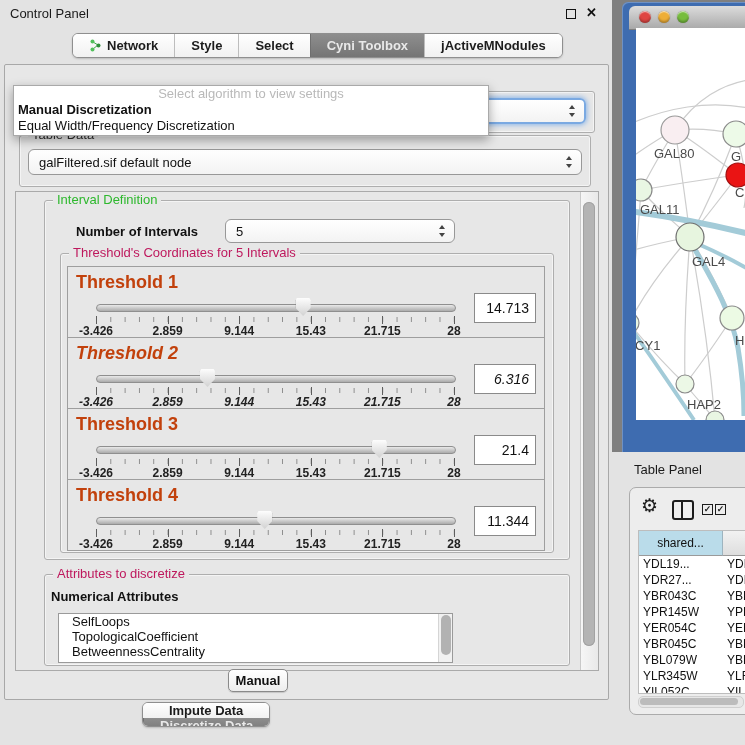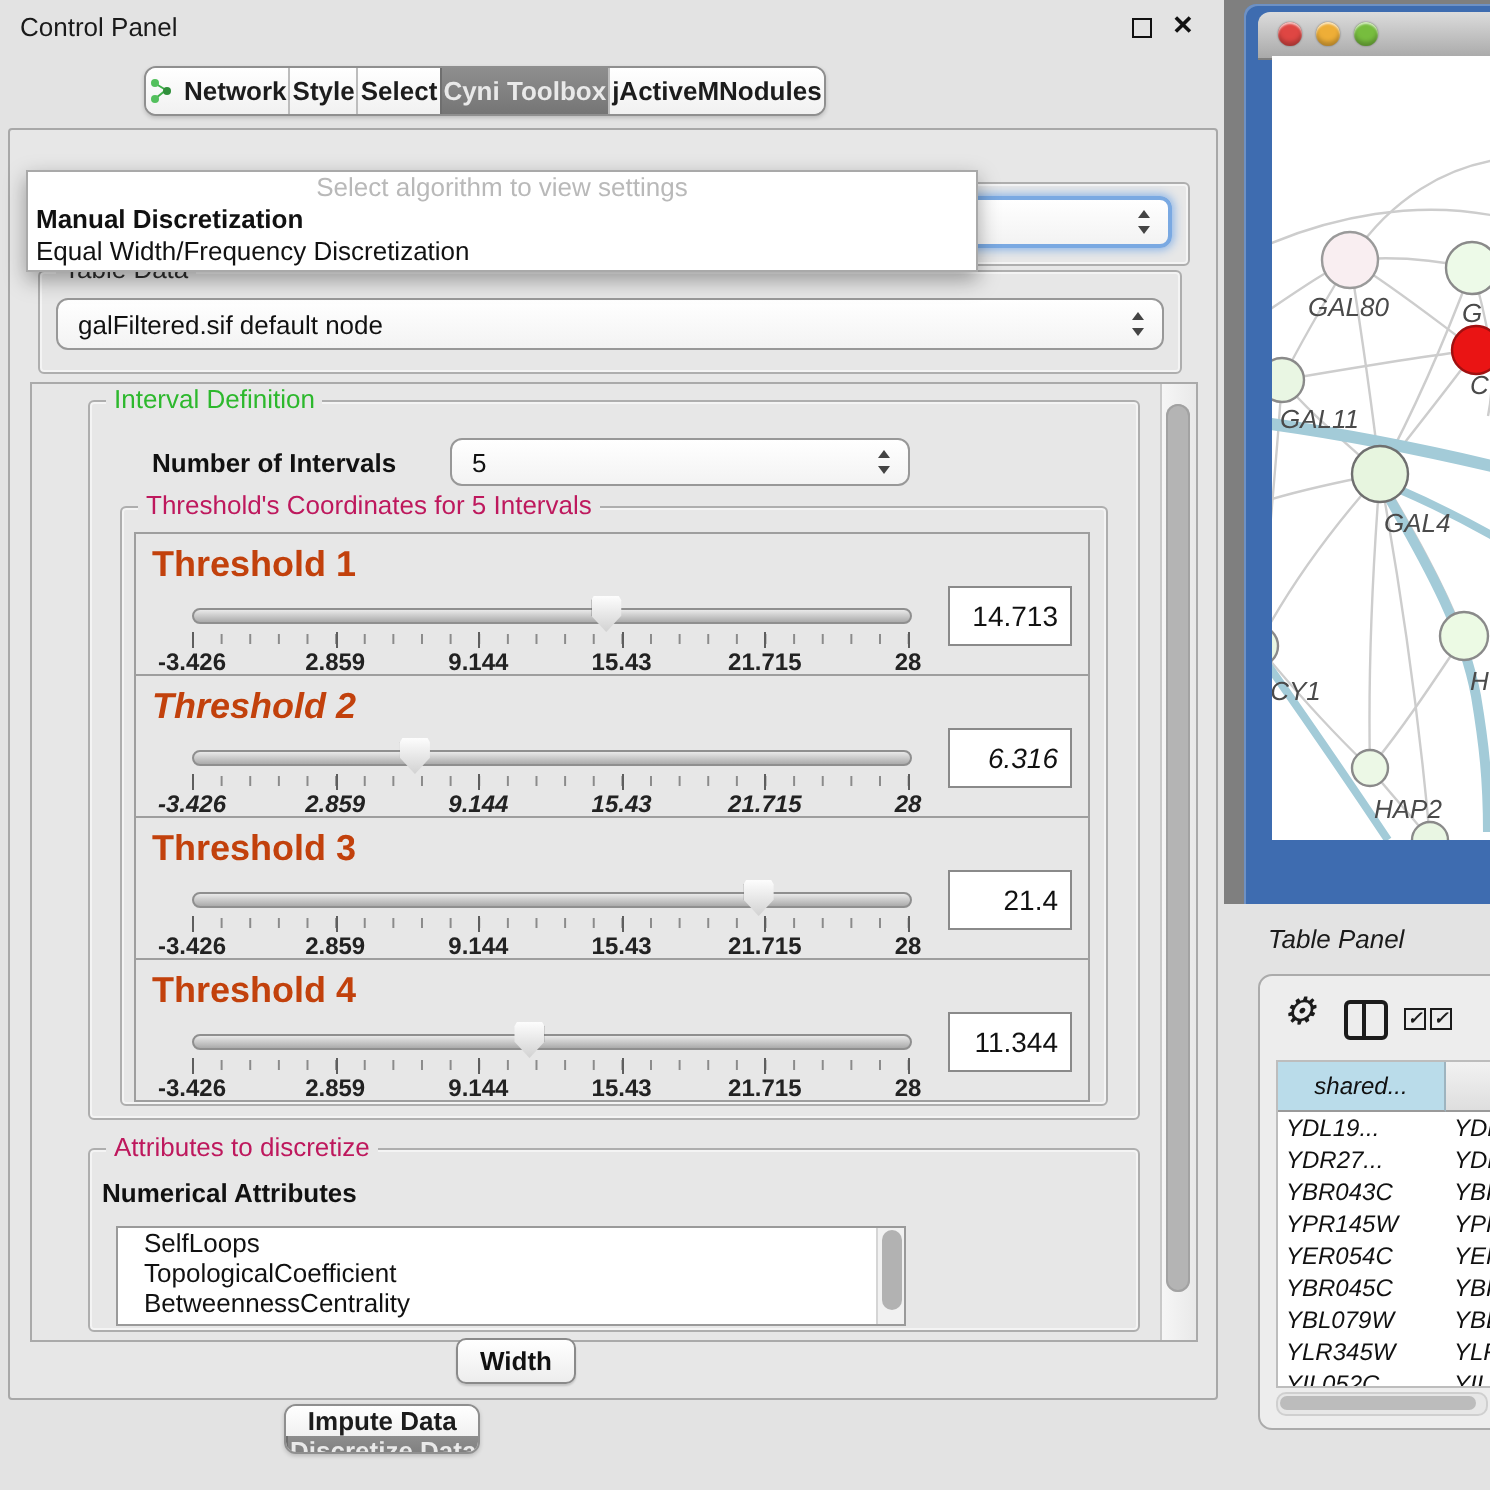--- a/index.html
+++ b/index.html
@@ -12,21 +12,21 @@
                  background:#e3e3e3;border-right:1px solid #9a9a9a;}
   .cp-titlebar{position:absolute;left:0;top:0;width:100%;height:26px;background:#e3e3e3;}
   .cp-title{position:absolute;left:10px;top:6px;font-size:13px;color:#1a1a1a;}
   .float-icon{position:absolute;left:566px;top:9px;width:8px;height:8px;border:1.5px solid #111;background:transparent;}
   .close-icon{position:absolute;left:586px;top:5px;font-size:13px;font-weight:bold;color:#111;}
 
   
   .segbar{position:absolute;display:flex;height:23px;border:1px solid #8f8f8f;border-radius:6px;
           overflow:hidden;background:#fdfdfd;box-shadow:0 1px 2px rgba(0,0,0,0.18);}
   .seg{display:flex;align-items:center;justify-content:center;font-size:13px;font-weight:bold;
-       color:#1c1c1c;border-left:1px solid #bdbdbd;padding:0 1px;white-space:nowrap;
+       color:#1c1c1c;border-left:1px solid #bdbdbd;padding:0 16px;white-space:nowrap;
        background:linear-gradient(#ffffff,#f1f1f1);}
   .seg:first-child{border-left:none;}
   .seg.active{background:linear-gradient(#8e8e8e,#757575);color:#e9e9e9;border-left-color:#6f6f6f;}
   .net-tab-icon{width:13px;height:13px;margin-right:5px;}
 
   
   .content{position:absolute;left:4px;top:64px;width:603px;height:634px;
            background:#e7e7e7;border:1px solid #a8a8a8;border-radius:2px;}
 
   .grp{position:absolute;border:1px solid #aeaeae;border-radius:3px;box-shadow:inset 0 0 0 1px rgba(255,255,255,0.55);}
@@ -77,21 +77,21 @@
   .attr-list{position:absolute;left:13px;top:38px;width:393px;height:48px;background:#fff;border:1px solid #9a9a9a;overflow:hidden;}
   .attr-item{height:15px;line-height:15px;font-size:13px;padding-left:13px;color:#111;white-space:nowrap;}
   .attr-scroll{position:absolute;right:0;top:0;width:13px;height:100%;background:#f1f1f1;border-left:1px solid #d5d5d5;}
   .attr-scroll .thumb{position:absolute;left:1.5px;top:1px;width:10px;height:40px;border-radius:5px;background:#b2b2b2;}
 
   .apply-btn{position:absolute;left:223px;top:604px;width:58px;height:21px;border:1px solid #8a8a8a;border-radius:5px;
              background:linear-gradient(#ffffff,#ededed);font-size:13px;font-weight:bold;color:#111;
              display:flex;align-items:center;justify-content:center;box-shadow:0 1px 1px rgba(0,0,0,0.15);}
 
   
-  .right-col{position:absolute;left:612px;top:0;width:133px;height:745px;background:#7f7f7f;overflow:hidden;font-style:italic;}
+  .right-col{position:absolute;left:612px;top:0;width:133px;height:745px;background:#7f7f7f;overflow:hidden;}
   .net-window{position:absolute;left:10px;top:2px;width:123px;height:450px;background:#3e6cb0;border-radius:6px 0 0 0;
               box-shadow:inset 1px 1px 0 rgba(255,255,255,0.25);}
   .net-titlebar{position:absolute;left:7px;top:4px;width:116px;height:23px;border-radius:6px 0 0 0;
                 background:linear-gradient(#dcdcdc,#a9a9a9);border-bottom:1px solid #7e7e7e;}
   .light{position:absolute;top:5px;width:12px;height:12px;border-radius:50%;box-shadow:inset 0 1px 1px rgba(255,255,255,0.7),inset 0 -2px 2px rgba(0,0,0,0.25),0 0 1px #666;}
   .net-canvas{position:absolute;left:14px;top:26px;width:109px;height:392px;background:#fff;overflow:hidden;}
 
   .table-region{position:absolute;left:0;top:452px;width:133px;height:293px;background:#e3e3e3;}
   .tp-title{position:absolute;left:22px;top:10px;font-size:13px;color:#1a1a1a;}
   .tp-inner{position:absolute;left:17px;top:35px;width:120px;height:226px;background:#ededed;
@@ -284,21 +284,21 @@
           </div>
         </div>
       </div>
 
       <div class="vscroll">
         <div class="thumb" style="top:10px;height:444px;"></div>
       </div>
     </div>
 
     <div class="apply-btn">
-      <span>Width</span>
+      <span>Manual</span>
     </div>
   </div>
 
   <div class="segbar" style="left:142px;top:702px;flex-direction:column;">
     <div class="seg">
       <span>Impute Data</span>
     </div>
     <div class="seg active">
       <span>Discretize Data</span>
     </div>

